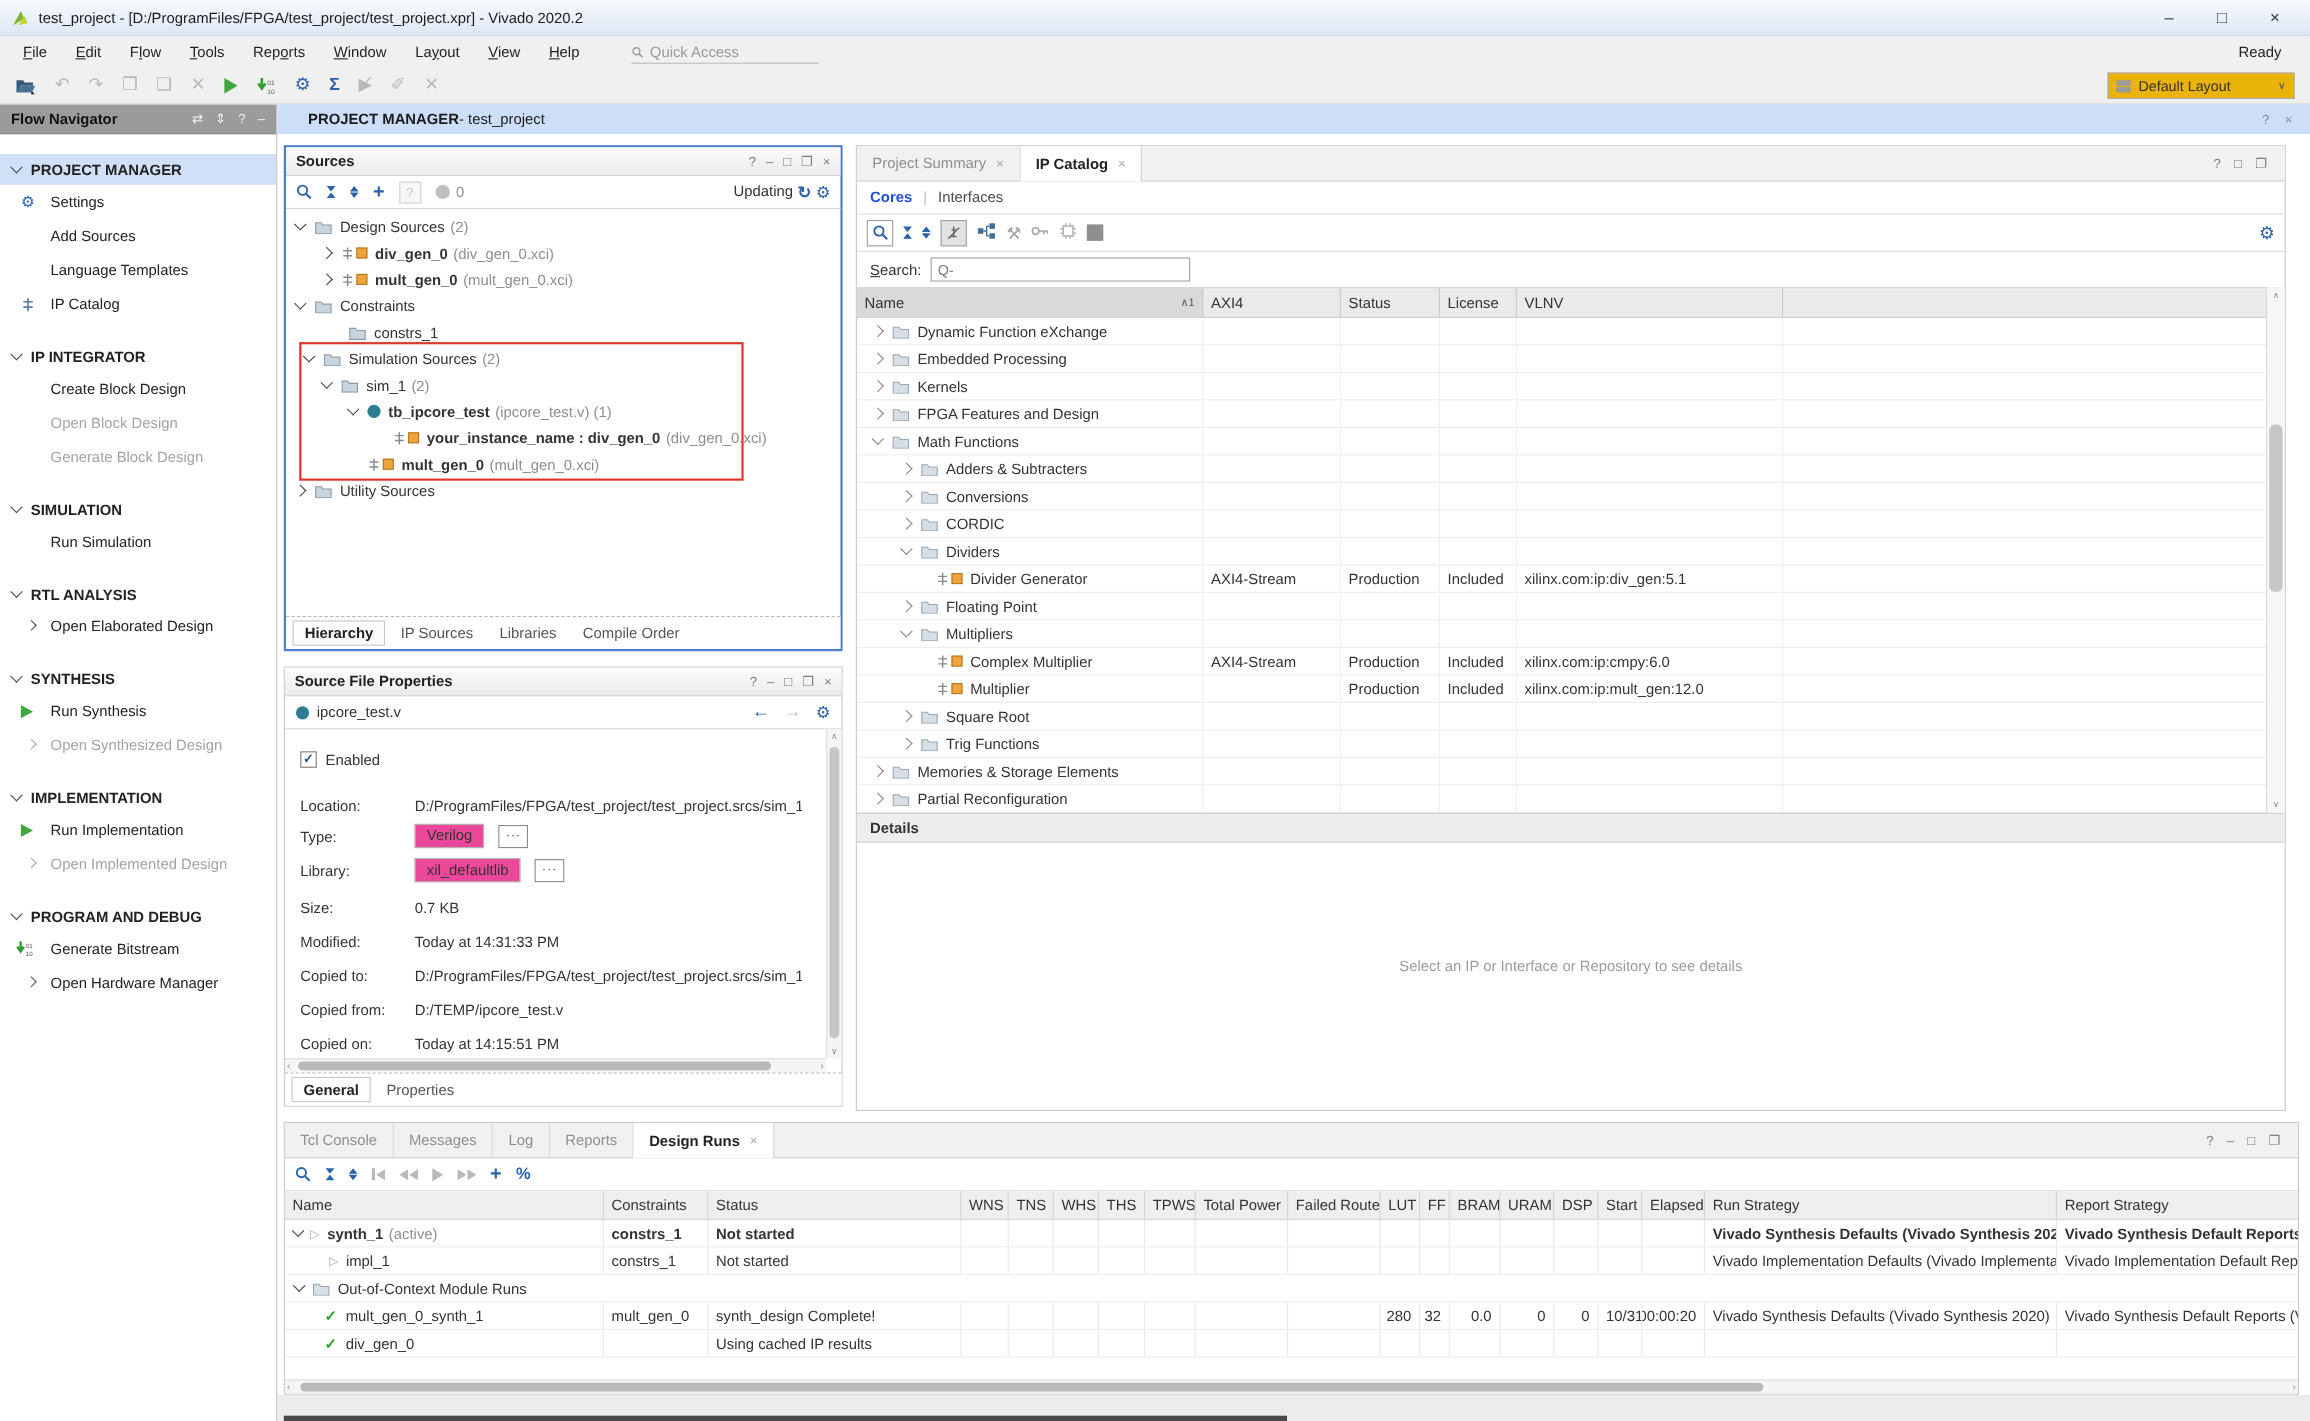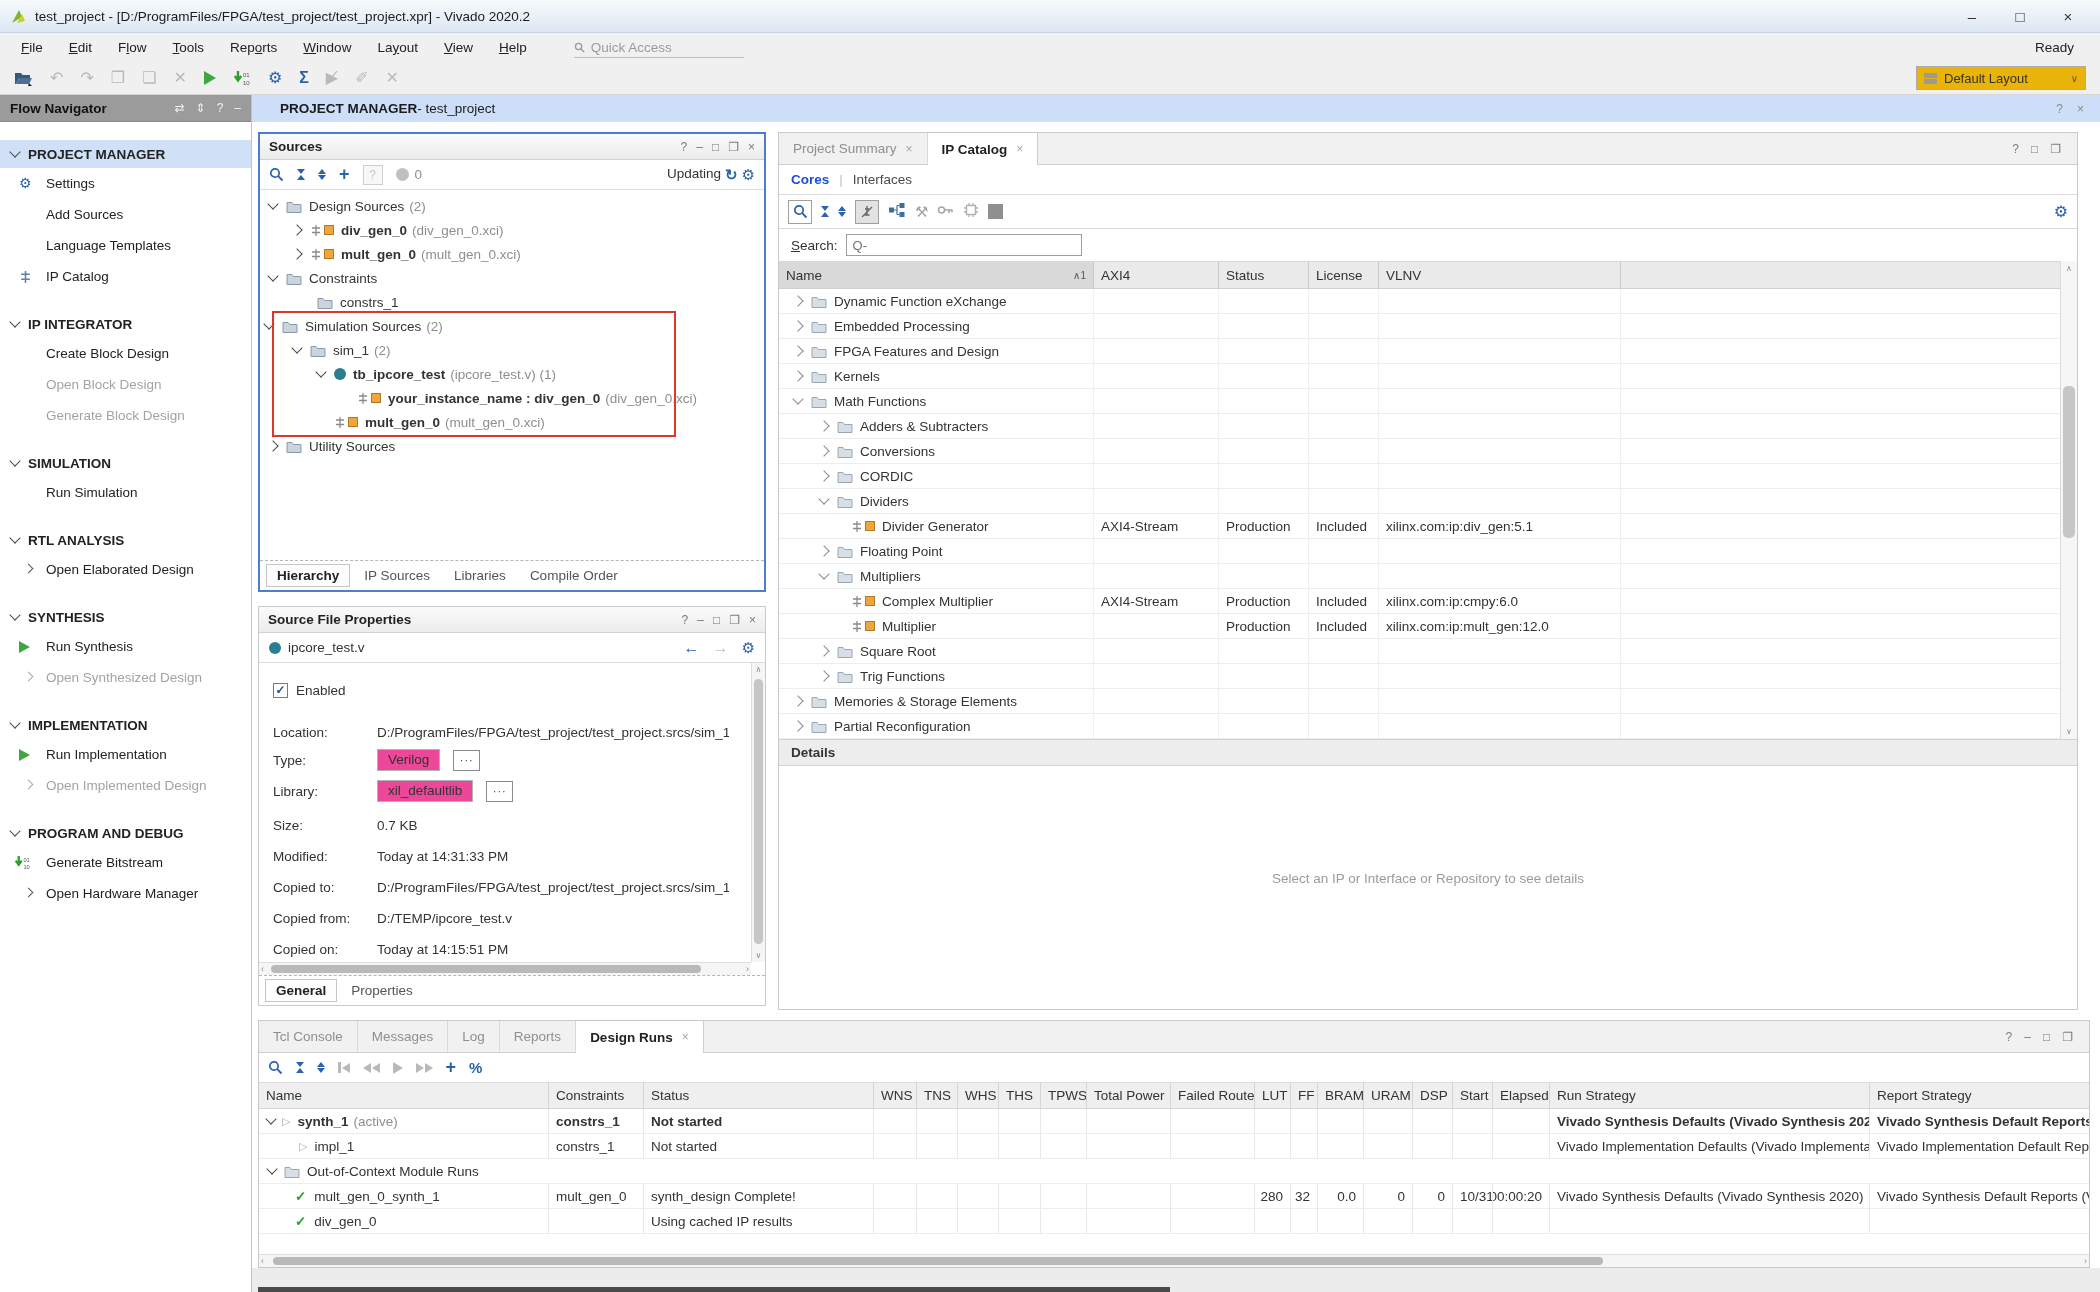--- a/index.html
+++ b/index.html
@@ -402,21 +402,21 @@
           <path d="M1 2.5h5l1.5 2H15v8H1z" fill="#c9d4de" stroke="#8a9aaa"></path>
         </svg>
       <span class="tname">Constraints</span>
     </div>
     <div class="trow" style="padding-left:57px">
       <svg class="fold" width="16" height="13" viewBox="0 0 16 13">
           <path d="M1 2.5h5l1.5 2H15v8H1z" fill="#c9d4de" stroke="#8a9aaa"></path>
         </svg>
       <span class="tname">constrs_1</span>
     </div>
-    <div class="trow" style="padding-left:4px">
+    <div class="trow" style="padding-left:16px">
       <span class="chev d"></span>
       <svg class="fold" width="16" height="13" viewBox="0 0 16 13">
           <path d="M1 2.5h5l1.5 2H15v8H1z" fill="#c9d4de" stroke="#8a9aaa"></path>
         </svg>
       <span class="tname">Simulation Sources</span>
         <span class="dim">(2)</span>
     </div>
     <div class="trow" style="padding-left:32px">
       <span class="chev d"></span>
       <svg class="fold" width="16" height="13" viewBox="0 0 16 13">
@@ -650,35 +650,35 @@
         <span class="cell c-lic"></span>
         <span class="cell c-vlnv"></span>
         <span class="cell c-fill"></span>
       </div>
     <div class="iprow">
         <span class="cell c-name ind1">
           <span class="chev r gray"></span>
           <svg class="fold" width="16" height="13" viewBox="0 0 16 13">
             <path d="M1 2.5h5l1.5 2H15v8H1z" fill="#d7dee5" stroke="#9aa8b5"></path>
           </svg>
+          <span>Kernels</span>
+        </span>
+        <span class="cell c-axi4"></span>
+        <span class="cell c-status"></span>
+        <span class="cell c-lic"></span>
+        <span class="cell c-vlnv"></span>
+        <span class="cell c-fill"></span>
+      </div>
+    <div class="iprow">
+        <span class="cell c-name ind1">
+          <span class="chev r gray"></span>
+          <svg class="fold" width="16" height="13" viewBox="0 0 16 13">
+            <path d="M1 2.5h5l1.5 2H15v8H1z" fill="#d7dee5" stroke="#9aa8b5"></path>
+          </svg>
           <span>FPGA Features and Design</span>
-        </span>
-        <span class="cell c-axi4"></span>
-        <span class="cell c-status"></span>
-        <span class="cell c-lic"></span>
-        <span class="cell c-vlnv"></span>
-        <span class="cell c-fill"></span>
-      </div>
-    <div class="iprow">
-        <span class="cell c-name ind1">
-          <span class="chev r gray"></span>
-          <svg class="fold" width="16" height="13" viewBox="0 0 16 13">
-            <path d="M1 2.5h5l1.5 2H15v8H1z" fill="#d7dee5" stroke="#9aa8b5"></path>
-          </svg>
-          <span>Kernels</span>
         </span>
         <span class="cell c-axi4"></span>
         <span class="cell c-status"></span>
         <span class="cell c-lic"></span>
         <span class="cell c-vlnv"></span>
         <span class="cell c-fill"></span>
       </div>
     <div class="iprow">
         <span class="cell c-name ind1">
           <span class="chev d gray"></span>

